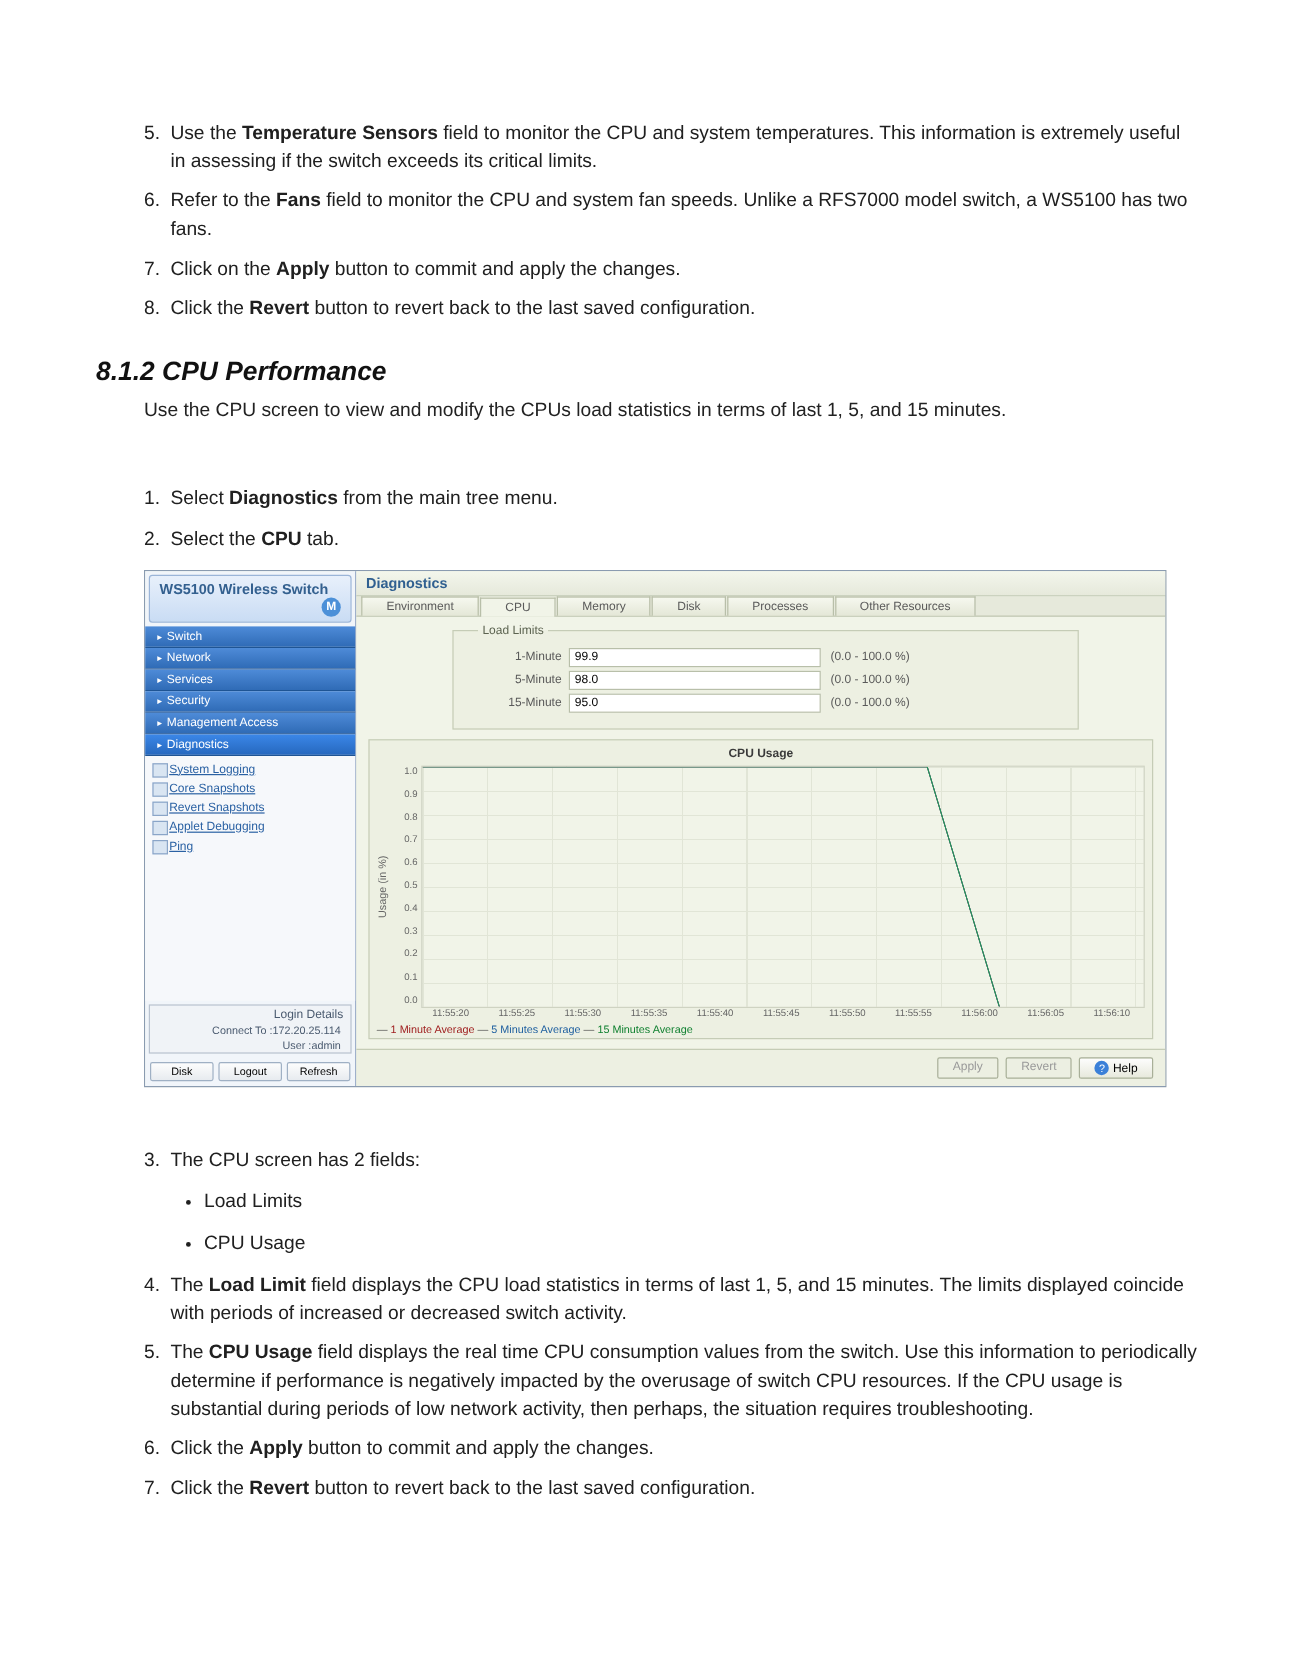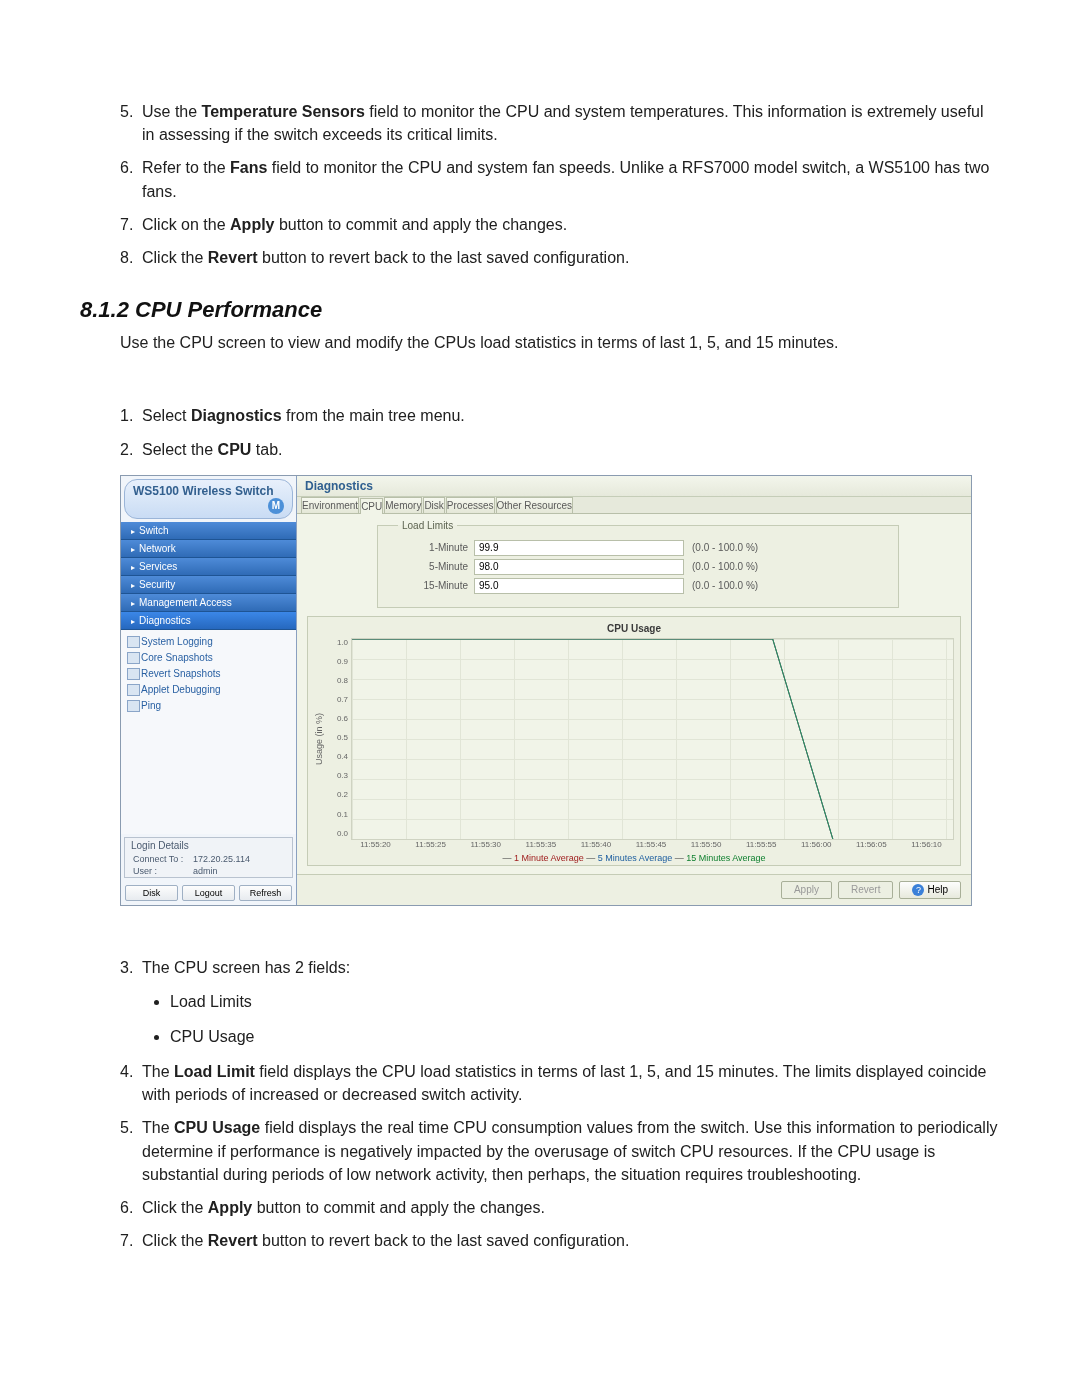--- a/index.html
+++ b/index.html
@@ -85,21 +85,21 @@
   width: 175px;
   background: #f1f5fa;
   border-right: 1px solid #8aa0c0;
   display: flex;
   flex-direction: column;
 }
 .sidebar-title {
   background: linear-gradient(#e8f0fb, #c9dcf4);
   border: 1px solid #9bb5d8;
   margin: 3px;
-  border-radius: 13px;
+  border-radius: 3px;
   padding: 4px 8px;
   font-size: 12px;
   color: #33608f;
   font-weight: bold;
   position: relative;
 }
 .sidebar-title .m-icon {
   float: right;
   width: 16px;
   height: 16px;
@@ -130,35 +130,37 @@
   padding: 4px 6px;
   flex: 1;
   height: 155px;
 }
 .tree-item {
   padding: 1px 2px 1px 14px;
   color: #2a61a3;
   font-size: 10px;
   line-height: 1.4;
   position: relative;
+  text-decoration: underline;
 }
 .tree-item::before {
   content: "";
   position: absolute;
   left: 0;
   top: 2px;
   width: 11px;
   height: 10px;
   background: #d9e5f2;
   border: 1px solid #8aa5c8;
 }
 .login-box, .message-box {
   border: 1px solid #b8c2cf;
   margin: 3px;
   background: #f0f3f7;
+  text-align: right;
 }
 .box-title {
   font-size: 10px;
   color: #4a5a6f;
   padding: 2px 6px;
 }
 .login-row {
   font-size: 9px;
   color: #4a5a6f;
   padding: 1px 8px;
@@ -196,21 +198,21 @@
   font-size: 12px;
   border-bottom: 1px solid #c5cdb8;
 }
 .tabs {
   display: flex;
   background: #e6e9db;
   border-bottom: 1px solid #b8bfa9;
   padding-left: 4px;
 }
 .tab {
-  padding: 2px 0;
+  padding: 2px 20px;
   font-size: 10px;
   color: #5a5a5a;
   border: 1px solid #b8bfa9;
   border-bottom: none;
   background: linear-gradient(#f6f8ef, #e4e7d7);
   margin-right: 1px;
   cursor: pointer;
 }
 .tab.active {
   background: #f1f4e8;
@@ -316,21 +318,21 @@
   margin-left: 34px;
   font-size: 8px;
   color: #666;
   align-items: center;
 }
 .x-ticks span {
   flex: 1;
   text-align: center;
 }
 .legend {
-  text-align: center;
+  text-align: left;
   font-size: 9px;
   color: #555;
   margin-top: 4px;
 }
 .legend .s1 { color: #a02020; }
 .legend .s2 { color: #2060a0; }
 .legend .s3 { color: #108030; }
 
 .foot-btns {
   display: flex;

